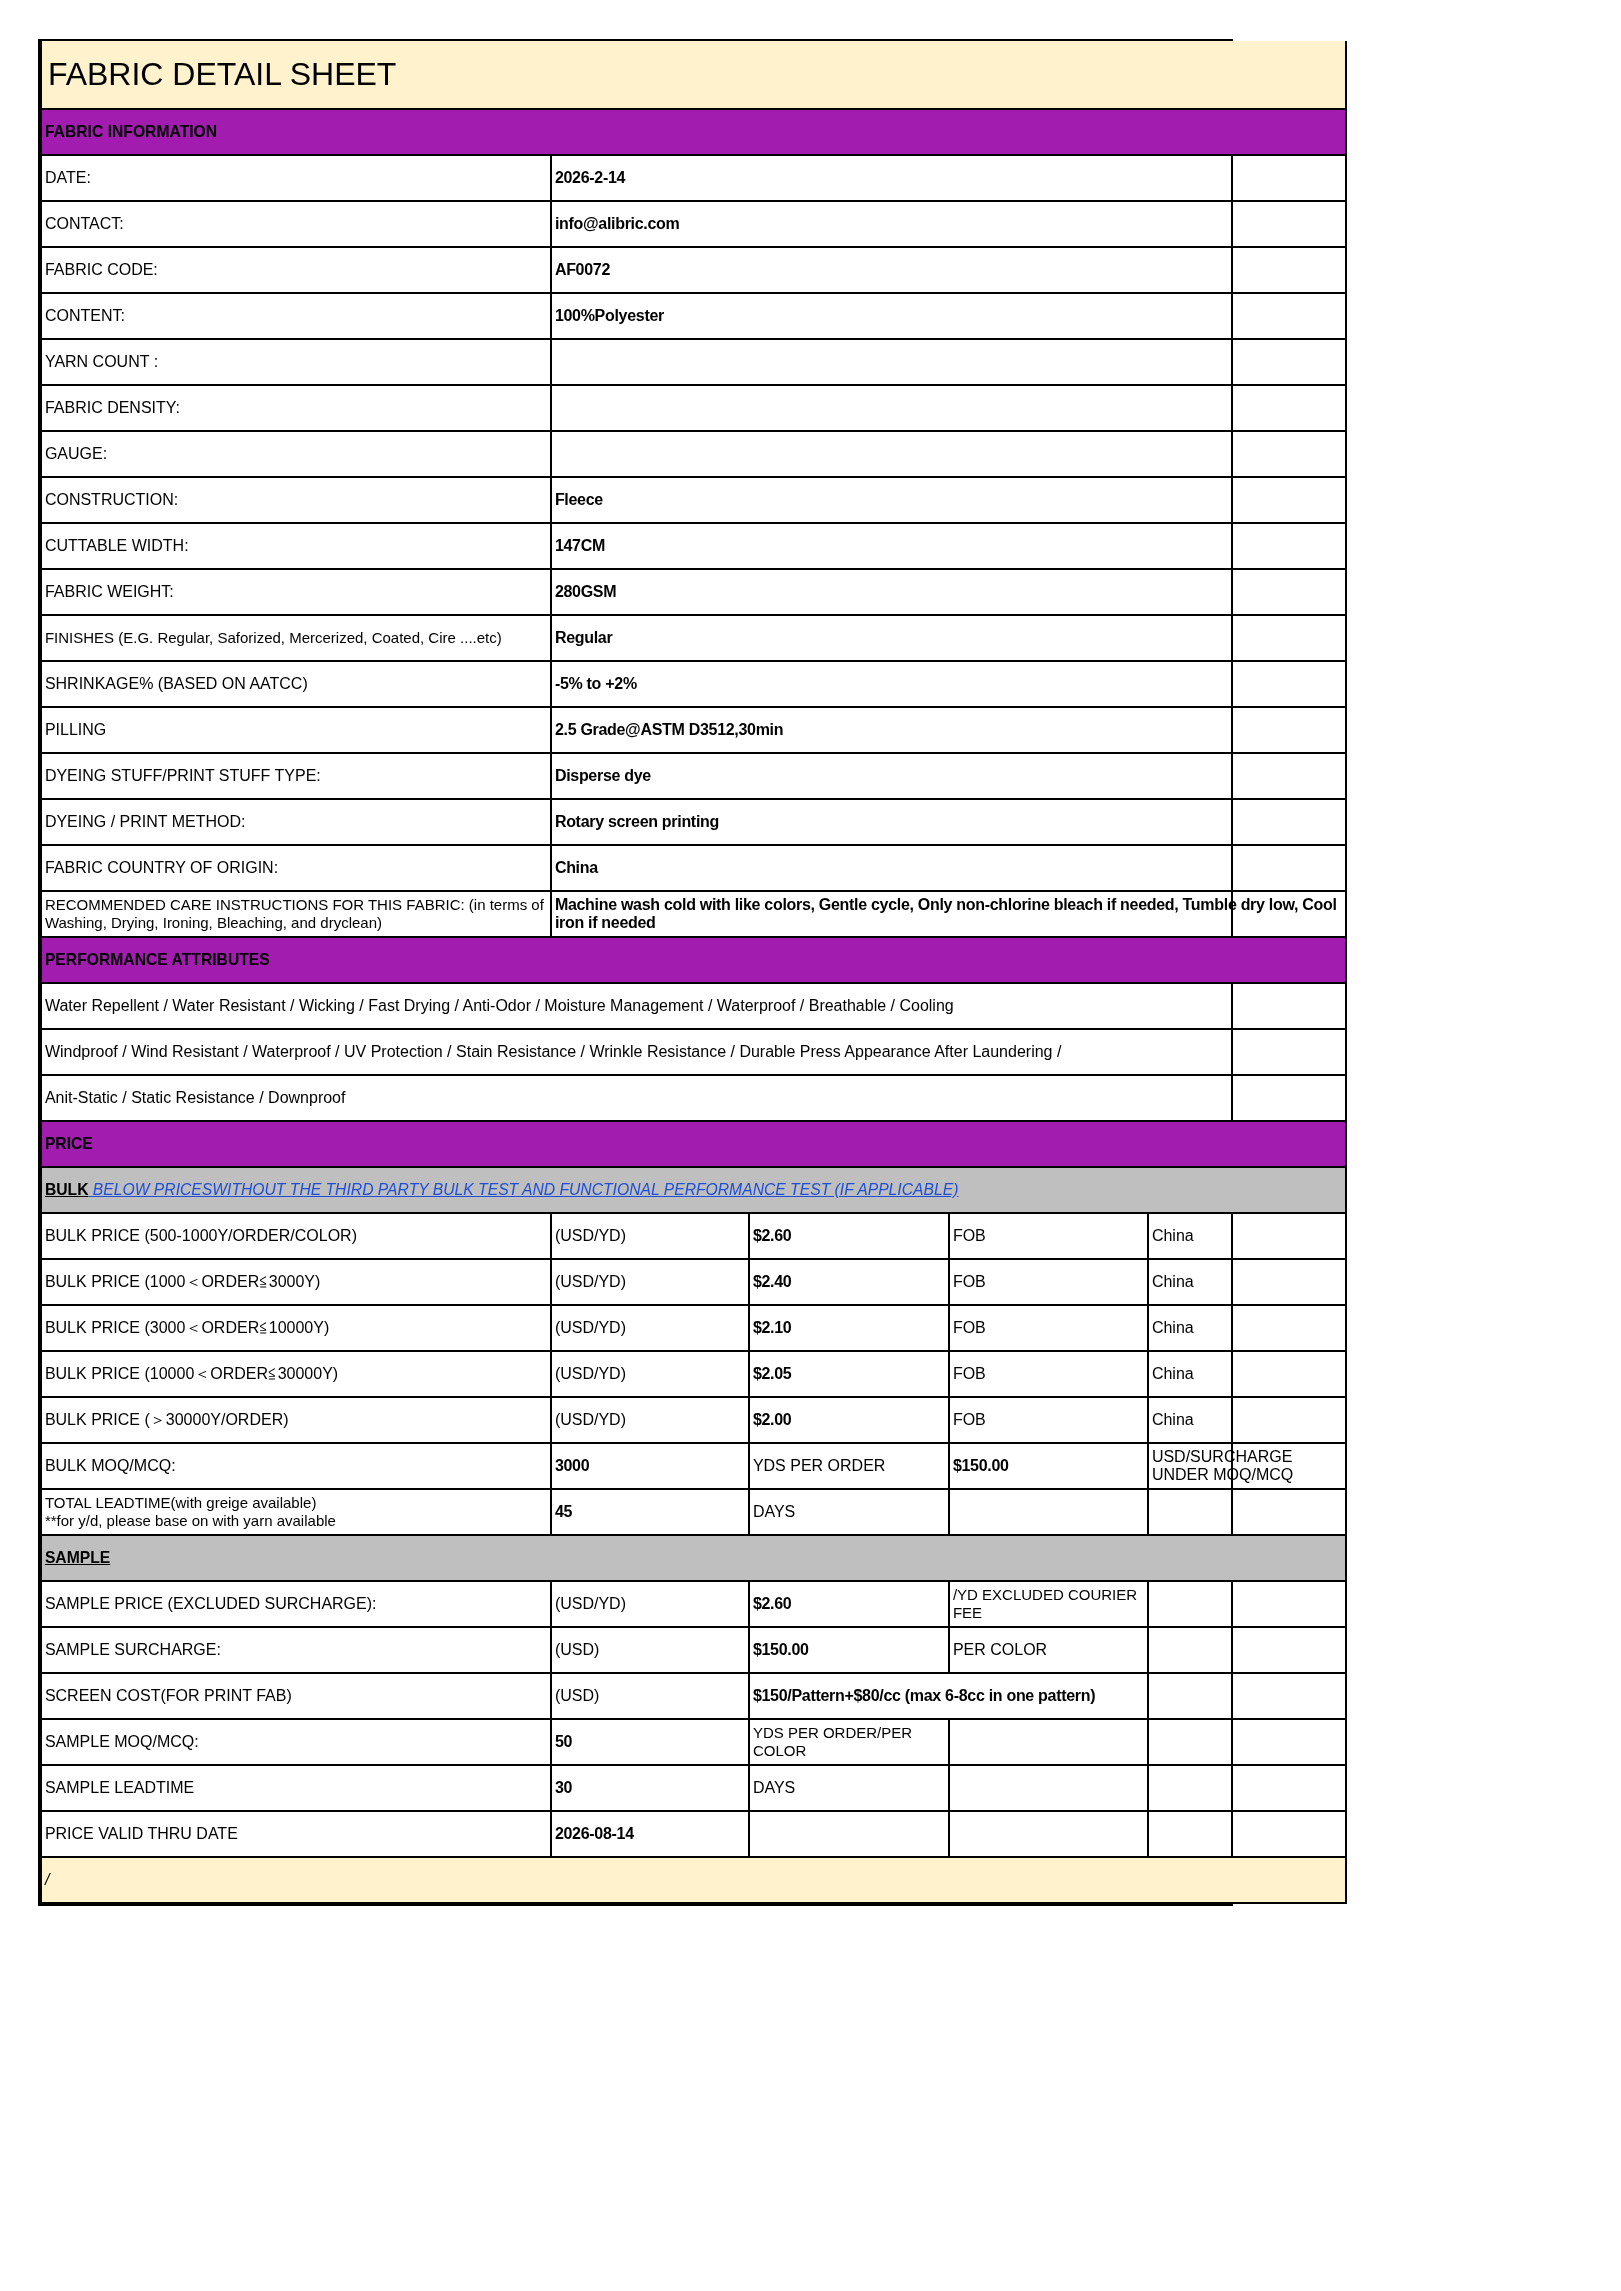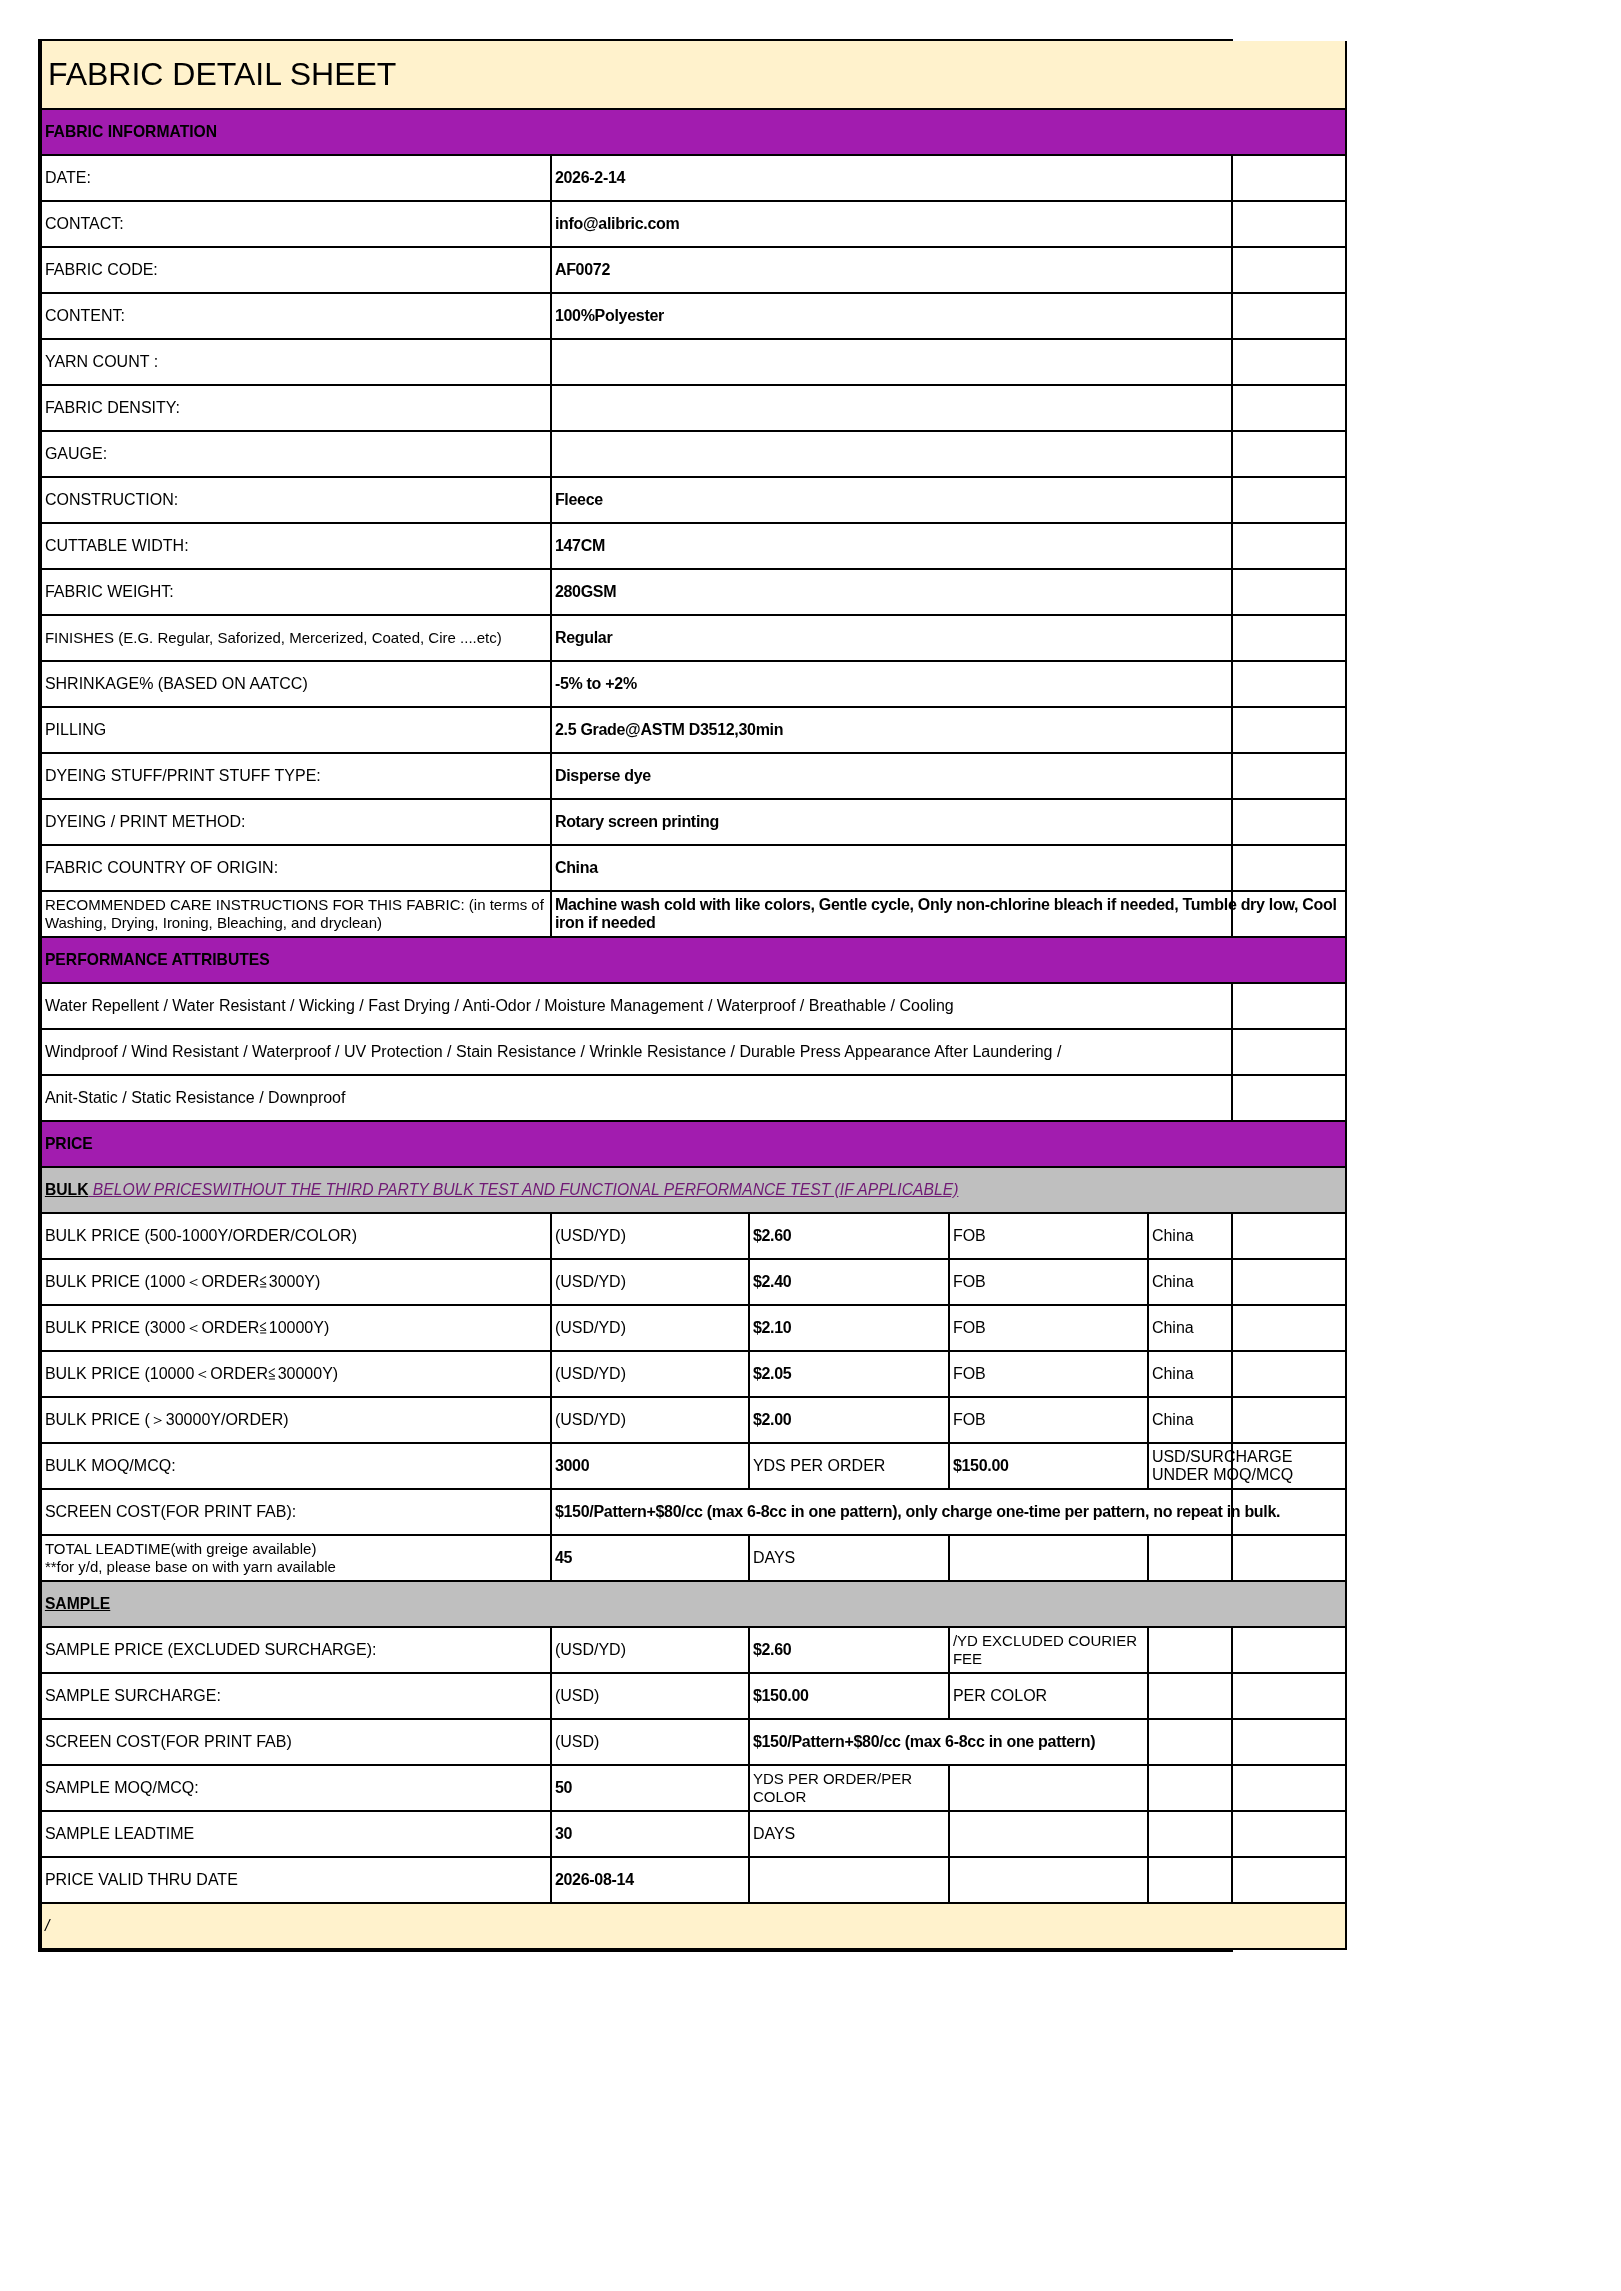--- a/index.html
+++ b/index.html
@@ -10,21 +10,21 @@
   }
   table { border-collapse:collapse; width:100%; table-layout:fixed; }
   td { border:2px solid #000; padding:0 2.9px; height:44px; font-size:16px; vertical-align:middle; overflow:hidden; line-height:1.15; }
   td.v { font-weight:bold; font-family:"Liberation Sans Narrow","Liberation Sans", sans-serif; letter-spacing:-0.3px; }
   td.lbl2 { font-size:15px; line-height:1.2; }
   tr.title td { background:#fff2cc; height:67px; font-size:32px; font-weight:normal; padding-left:5.9px; }
   tr.sect td { background:#a21caf; font-weight:bold; font-size:15.7px; }
   tr.sub td { background:#bfbfbf; font-size:15.7px; }
   tr.footer td { background:#fff2cc; font-style:italic; }
   .sub-key { font-weight:bold; text-decoration:underline; }
-  .sub-note { color:#701a75; font-style:italic; text-decoration:underline; }
+  .sub-note { color:#1d4ed8; font-style:italic; text-decoration:underline; }
   .first-row td { border-top:none; }
 </style>
 </head>
 <body>
 
 <div class="sheet">
 <table>
   <colgroup>
     <col style="width:510px">
         <col style="width:198px">
@@ -175,24 +175,20 @@
         </tr>
 
     <tr>
       <td>BULK MOQ/MCQ:</td>
       <td class="v">3000</td>
       <td>YDS PER ORDER</td>
       <td class="v">$150.00</td>
       <td colspan="2">USD/SURCHARGE UNDER MOQ/MCQ</td>
     </tr>
     <tr>
-      <td>SCREEN COST(FOR PRINT FAB):</td>
-      <td colspan="5" class="v">$150/Pattern+$80/cc (max 6-8cc in one pattern), only charge one-time per pattern, no repeat in bulk.</td>
-    </tr>
-    <tr>
       <td class="lbl2"><span>TOTAL LEADTIME(with greige available)</span><br><span>**for y/d, please base on with yarn available</span></td>
       <td class="v">45</td>
       <td>DAYS</td>
       <td></td>
           <td></td>
           <td></td>
     </tr>
 
     <tr class="sub">
       <td colspan="6"><span class="sub-key">SAMPLE</span></td>

